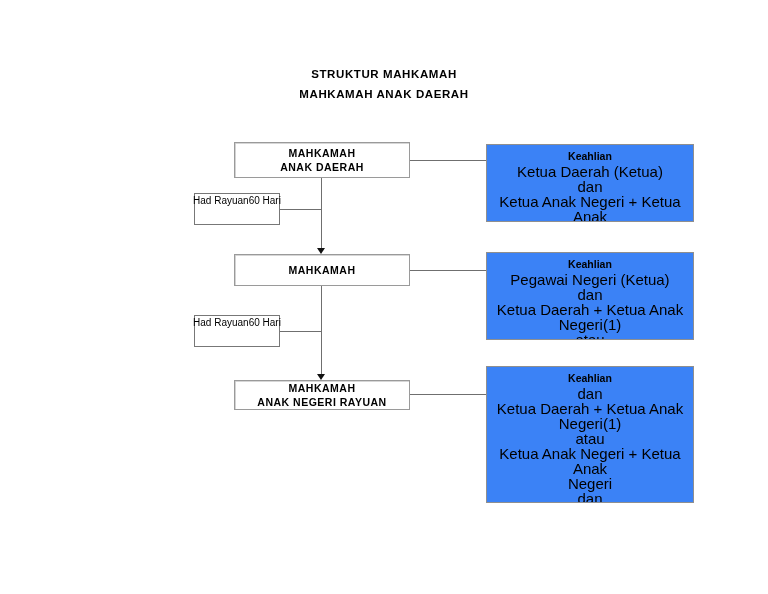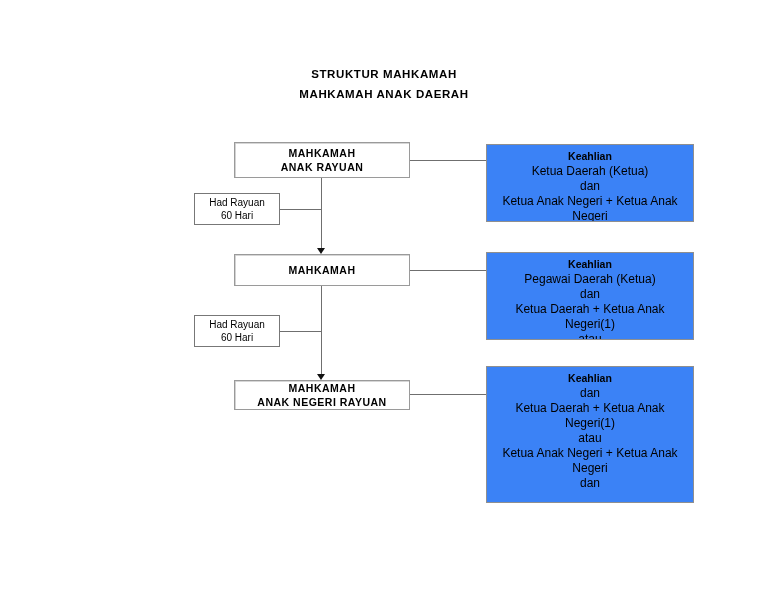--- a/index.html
+++ b/index.html
@@ -63,22 +63,21 @@
   #node-mid    { left: 234px; top: 254px; width: 176px; height: 32px; }
   #node-bottom { left: 234px; top: 380px; width: 176px; height: 30px; }
 
   
   .note-box {
     position: absolute;
     box-sizing: border-box;
     background: #ffffff;
     border: 1.1px solid #777777;
     display: flex;
-    flex-direction: column;
-    align-items: center;
+    flex-direction: row;
     justify-content: center;
     text-align: center;
   }
   .note-line {
     font-size: 10px;
     line-height: 13px;
     white-space: nowrap;
   }
   #note-1 { left: 194px; top: 193px; width: 86px; height: 32px; }
   #note-2 { left: 194px; top: 315px; width: 86px; height: 32px; }
@@ -92,21 +91,21 @@
     overflow: hidden;
     text-align: center;
     padding-top: 4px;
   }
   .panel-title {
     font-size: 10.5px;
     font-weight: bold;
     line-height: 15px;
   }
   .panel-line {
-    font-size: 12px;
+    font-size: 15px;
     line-height: 15px;
   }
   #panel-1 { left: 486px; top: 144px; width: 208px; height: 78px; }
   #panel-2 { left: 486px; top: 252px; width: 208px; height: 88px; }
   #panel-3 { left: 486px; top: 366px; width: 208px; height: 137px; }
 
   
   .conn {
     position: absolute;
     background: #6f6f6f;
@@ -143,21 +142,21 @@
 
 <div id="chart-root">
 
   <div class="title-block">
     <div class="title-line">STRUKTUR MAHKAMAH</div>
     <div class="title-line">MAHKAMAH ANAK DAERAH</div>
   </div>
 
   <div class="node-box" id="node-top">
     <div class="node-line">MAHKAMAH</div>
-    <div class="node-line">ANAK RAYUAN</div>
+    <div class="node-line">ANAK DAERAH</div>
   </div>
 
   <div class="node-box" id="node-mid">
     <div class="node-line">MAHKAMAH</div>
   </div>
 
   <div class="node-box" id="node-bottom">
     <div class="node-line">MAHKAMAH</div>
     <div class="node-line">ANAK NEGERI RAYUAN</div>
   </div>
@@ -188,21 +187,21 @@
   <div class="panel" id="panel-1">
     <div class="panel-title">Keahlian</div>
     <div class="panel-line">Ketua Daerah (Ketua)</div>
     <div class="panel-line">dan</div>
     <div class="panel-line">Ketua Anak Negeri + Ketua Anak</div>
     <div class="panel-line">Negeri</div>
   </div>
 
   <div class="panel" id="panel-2">
     <div class="panel-title">Keahlian</div>
-    <div class="panel-line">Pegawai Daerah (Ketua)</div>
+    <div class="panel-line">Pegawai Negeri (Ketua)</div>
     <div class="panel-line">dan</div>
     <div class="panel-line">Ketua Daerah + Ketua Anak</div>
     <div class="panel-line">Negeri(1)</div>
     <div class="panel-line">atau</div>
 
   </div>
 
   <div class="panel" id="panel-3">
     <div class="panel-title">Keahlian</div>
     <div class="panel-line">dan</div>

